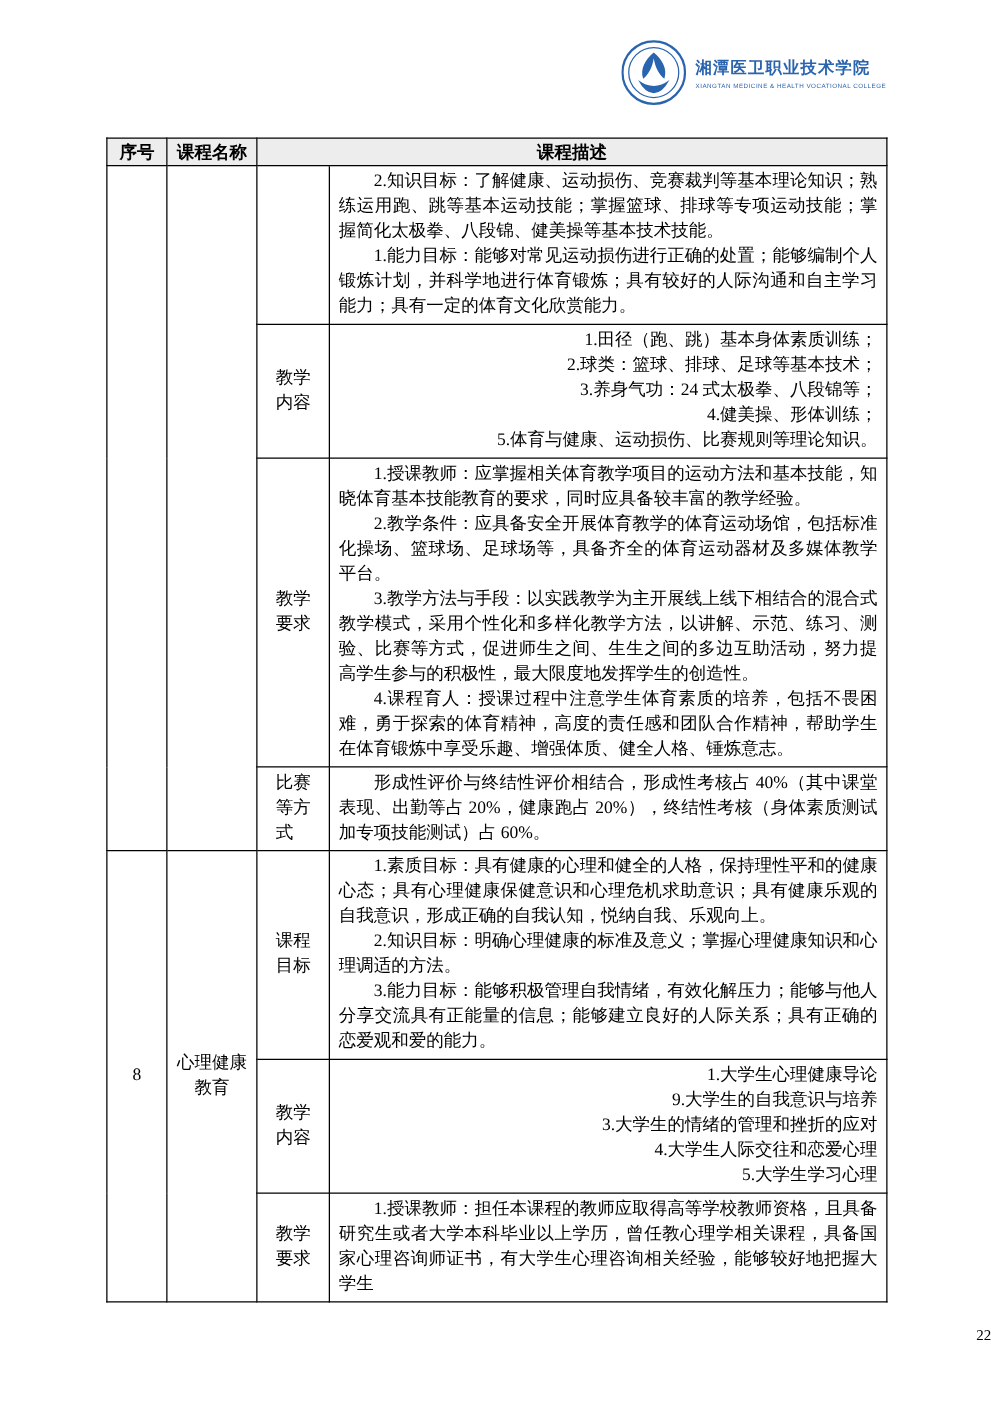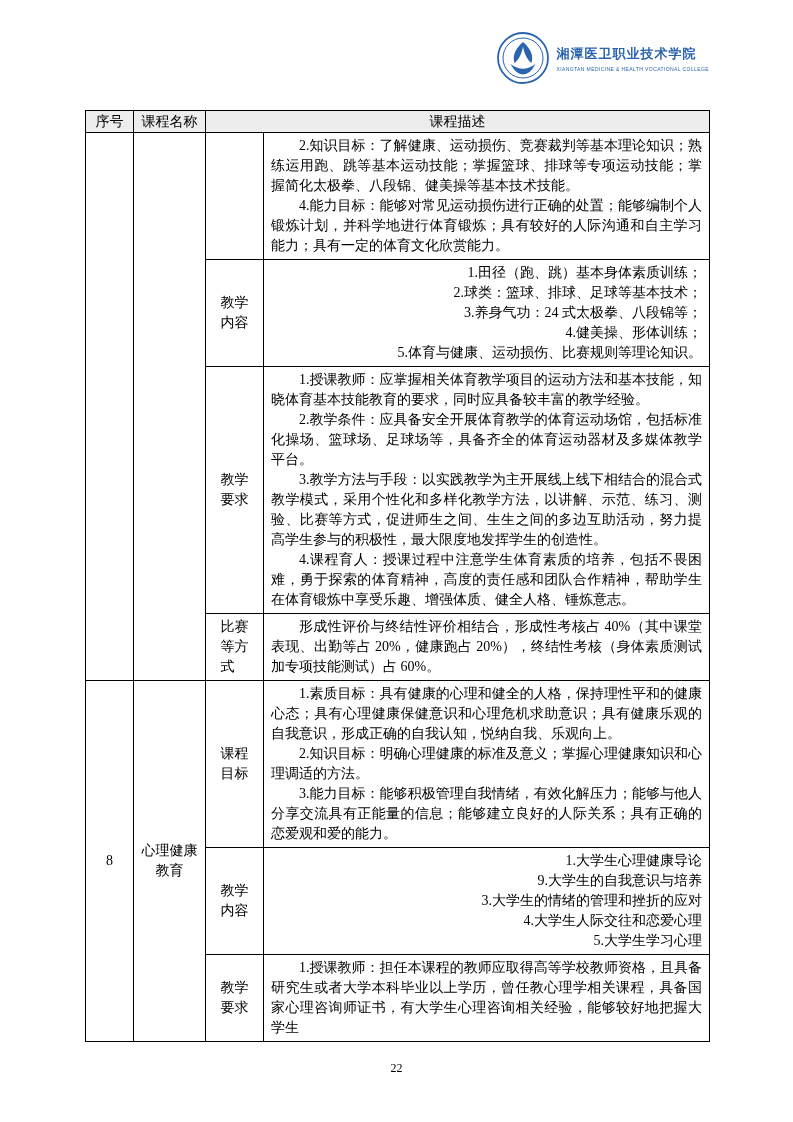--- a/index.html
+++ b/index.html
@@ -52,21 +52,21 @@
     width: 625px;
     border-collapse: collapse;
     table-layout: fixed;
     font-size: 14px;
   }
   .course-table th, .course-table td {
     border: 1px solid #000;
   }
   .course-table th {
     background: #ededed;
-    font-weight: normal;
+    font-weight: bold;
     text-align: center;
     height: 22px;
     font-size: 14px;
   }
   td.seq-cell, td.cname-cell {
     text-align: center;
     vertical-align: middle;
   }
   .cname-inner {
     width: 4em;
@@ -98,21 +98,21 @@
     text-align: right;
     line-height: 20px;
   }
 
   
   .page-footer {
     position: absolute;
     bottom: 46px;
     left: 0;
     width: 100%;
-    text-align: center;
+    text-align: right;
     font-size: 12px;
   }
 </style>
 </head>
 <body>
 
 <div class="page">
 
   <header class="page-header">
     <span class="logo-icon">
@@ -148,21 +148,21 @@
       <tr>
         <td class="seq-cell" rowspan="4"></td>
         <td class="cname-cell" rowspan="4">
           <div class="cname-inner"></div>
         </td>
         <td class="label-cell">
           <div class="label-inner"></div>
         </td>
         <td class="content-cell">
           <p class="para">2.知识目标：了解健康、运动损伤、竞赛裁判等基本理论知识；熟练运用跑、跳等基本运动技能；掌握篮球、排球等专项运动技能；掌握简化太极拳、八段锦、健美操等基本技术技能。</p>
-          <p class="para">4.能力目标：能够对常见运动损伤进行正确的处置；能够编制个人锻炼计划，并科学地进行体育锻炼；具有较好的人际沟通和自主学习能力；具有一定的体育文化欣赏能力。</p>
+          <p class="para">1.能力目标：能够对常见运动损伤进行正确的处置；能够编制个人锻炼计划，并科学地进行体育锻炼；具有较好的人际沟通和自主学习能力；具有一定的体育文化欣赏能力。</p>
         </td>
       </tr>
       <tr>
         <td class="label-cell">
           <div class="label-inner">教学内容</div>
         </td>
         <td class="content-cell">
           <p class="line">1.田径（跑、跳）基本身体素质训练；</p>
           <p class="line">2.球类：篮球、排球、足球等基本技术；</p>
           <p class="line">3.养身气功：24 式太极拳、八段锦等；</p>

